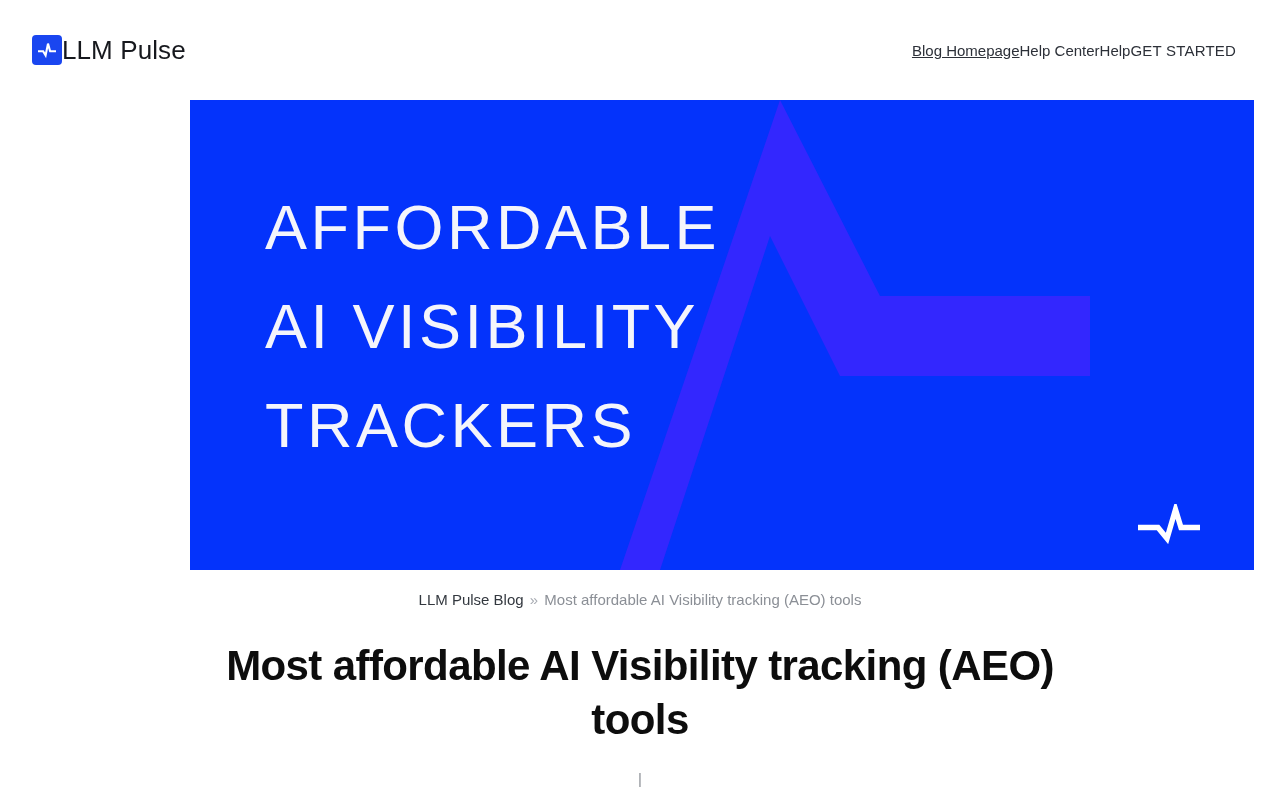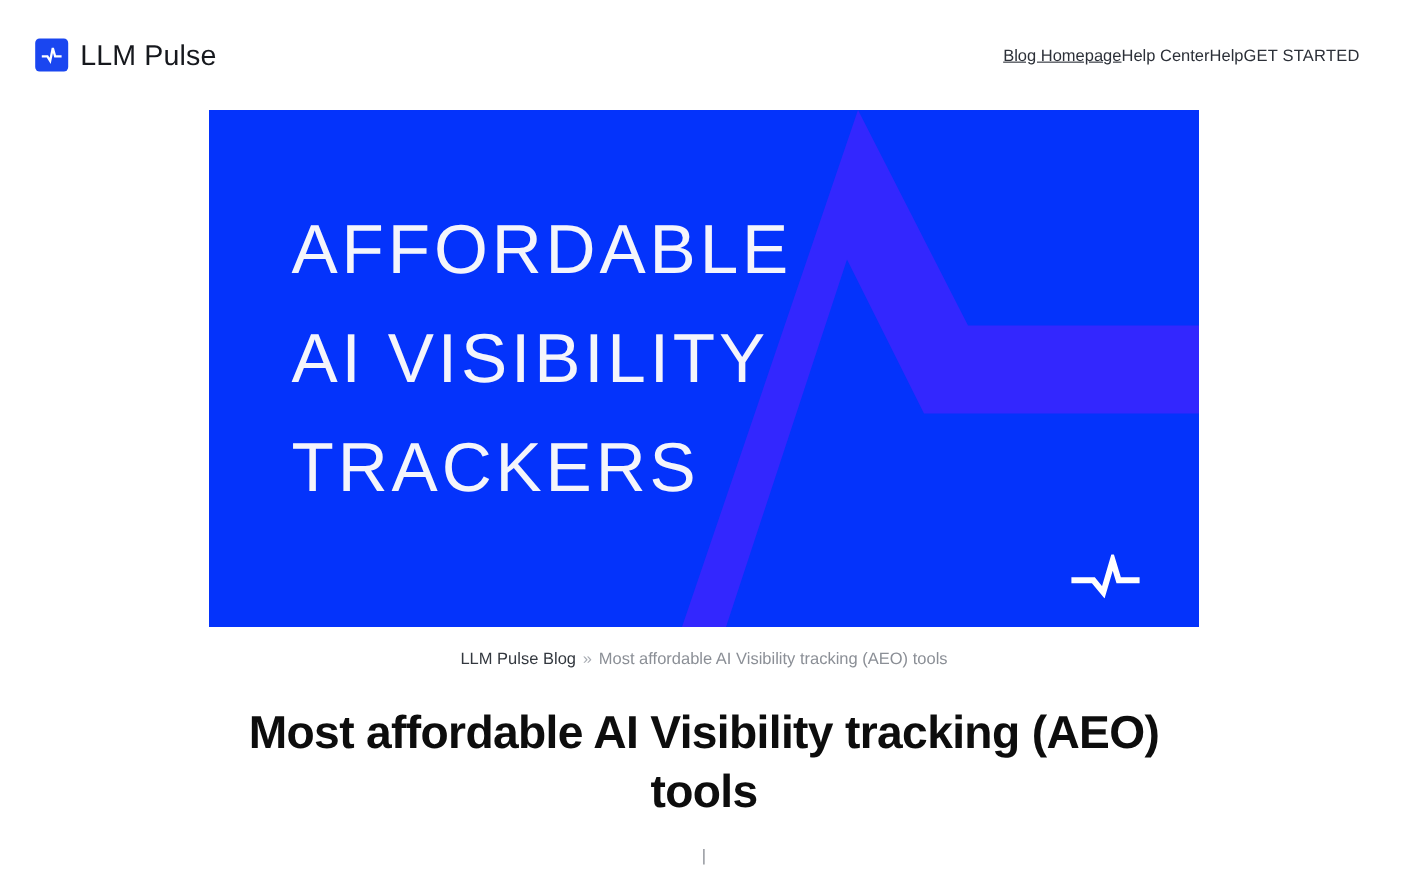--- a/index.html
+++ b/index.html
@@ -20,21 +20,20 @@
     display: flex;
     align-items: center;
     justify-content: space-between;
     padding: 0 44px 0 32px;
     background: #ffffff;
   }
 
   .brand {
     display: flex;
     align-items: center;
-    gap: 11px;
     text-decoration: none;
     color: #1a1a1a;
   }
 
   .brand-mark {
     width: 30px;
     height: 30px;
     border-radius: 4px;
     background: #1a46f0;
     display: flex;
@@ -69,21 +68,21 @@
   .nav-cta { letter-spacing: 0.2px; }
 
   
   .article-wrap {
     width: 900px;
     margin: 0 auto;
   }
 
   .hero-banner {
     position: relative;
-    width: 900px;
+    width: 1064px;
     height: 470px;
     background: #0433fb;
     overflow: hidden;
   }
   .hero-bg {
     position: absolute;
     inset: 0;
     width: 900px;
     height: 470px;
     display: block;

